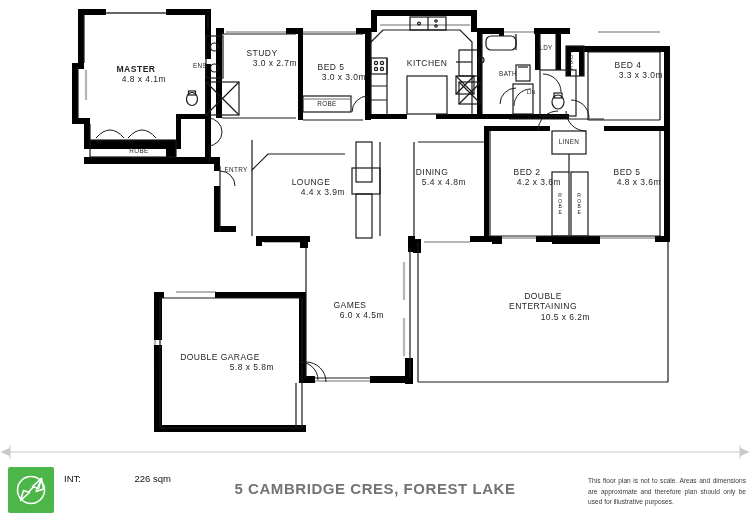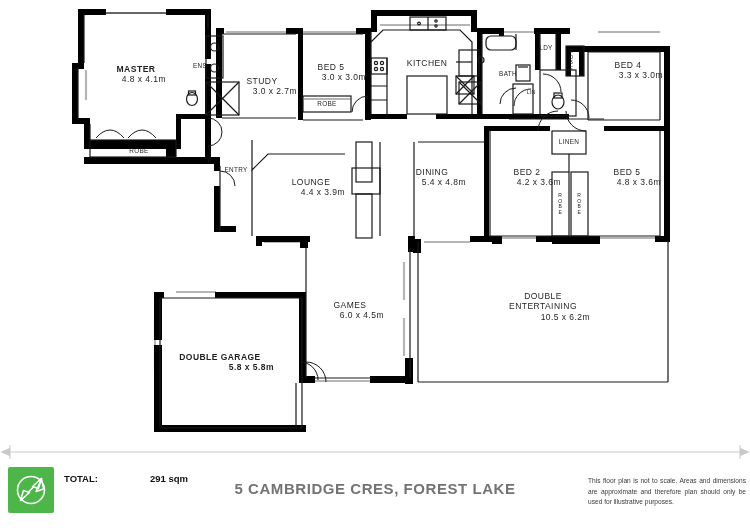--- a/index.html
+++ b/index.html
@@ -303,21 +303,21 @@
     </div>
 
     <div class="rm-label sm" style="left:183px;top:62px;width:34px;">
       <span class="nm">ENS</span>
     </div>
 
     <div class="rm-label sm" style="left:113px;top:147px;width:52px;">
       <span class="nm">ROBE</span>
     </div>
 
-    <div class="rm-label" style="left:227px;top:76px;width:70px;">
+    <div class="rm-label" style="left:227px;top:48px;width:70px;">
       <span class="nm">STUDY</span>
       <span class="dm">3.0 x 2.7m</span>
     </div>
 
     <div class="rm-label" style="left:296px;top:62px;width:70px;">
       <span class="nm">BED 5</span>
       <span class="dm">3.0 x 3.0m</span>
     </div>
 
     <div class="rm-label sm" style="left:303px;top:100px;width:48px;">
@@ -371,21 +371,21 @@
     <div class="rm-label" style="left:593px;top:167px;width:68px;">
       <span class="nm">BED 5</span>
       <span class="dm">4.8 x 3.6m</span>
     </div>
 
     <div class="rm-label" style="left:316px;top:300px;width:68px;">
       <span class="nm">GAMES</span>
       <span class="dm">6.0 x 4.5m</span>
     </div>
 
-    <div class="rm-label" style="left:166px;top:352px;width:108px;font-weight:bold;">
+    <div class="rm-label" style="left:166px;top:352px;width:108px;">
       <span class="nm">DOUBLE GARAGE</span>
       <span class="dm">5.8 x 5.8m</span>
     </div>
 
     <div class="rm-label" style="left:496px;top:291px;width:94px;">
       <span class="nm">DOUBLE</span>
       <span class="nm">ENTERTAINING</span>
       <span class="dm">10.5 x 6.2m</span>
     </div>
 
@@ -409,23 +409,23 @@
         <path d="M33.5,11.5 L12.5,33.5" stroke="#ffffff" stroke-width="1.6" fill="none"></path>
         <path d="M33.5,11.5 L30.5,21.5 L24.5,19.5 Z" fill="#4cb648" stroke="#ffffff" stroke-width="1.5" stroke-linejoin="round"></path>
         <path d="M12.5,33.5 L15.5,23.5 L21.5,25.5 Z" fill="#4cb648" stroke="#ffffff" stroke-width="1.5" stroke-linejoin="round"></path>
         <path d="M33.5,11.5 L35.5,22 L28,24.5 Z" fill="none" stroke="#ffffff" stroke-width="1.4" stroke-linejoin="round"></path>
       </svg>
     </div>
 
     <div id="areas">
       <table>
         <tbody>
-        <tr class="total">
-          <td class="k">TOTAL:</td>
-          <td class="v">291 sqm</td>
+            <tr>
+          <td class="k">INT:</td>
+          <td class="v">226 sqm</td>
         </tr>
       </tbody>
         </table>
     </div>
   </div>
 
   <div id="title">5 CAMBRIDGE CRES, FOREST LAKE</div>
   <div id="disclaimer">This floor plan is not to scale. Areas and dimensions are approximate and therefore plan should only be used for illustrative purposes.</div>
 
 </div>

